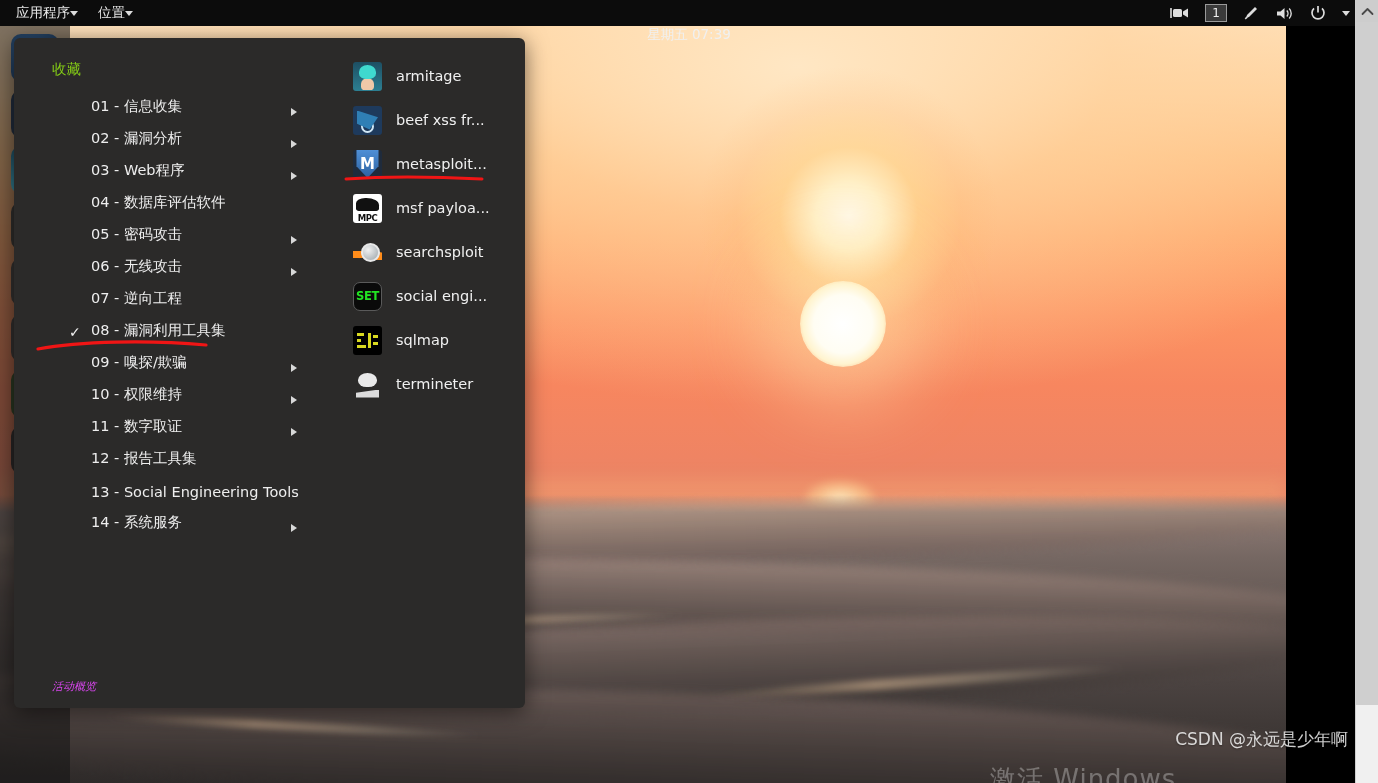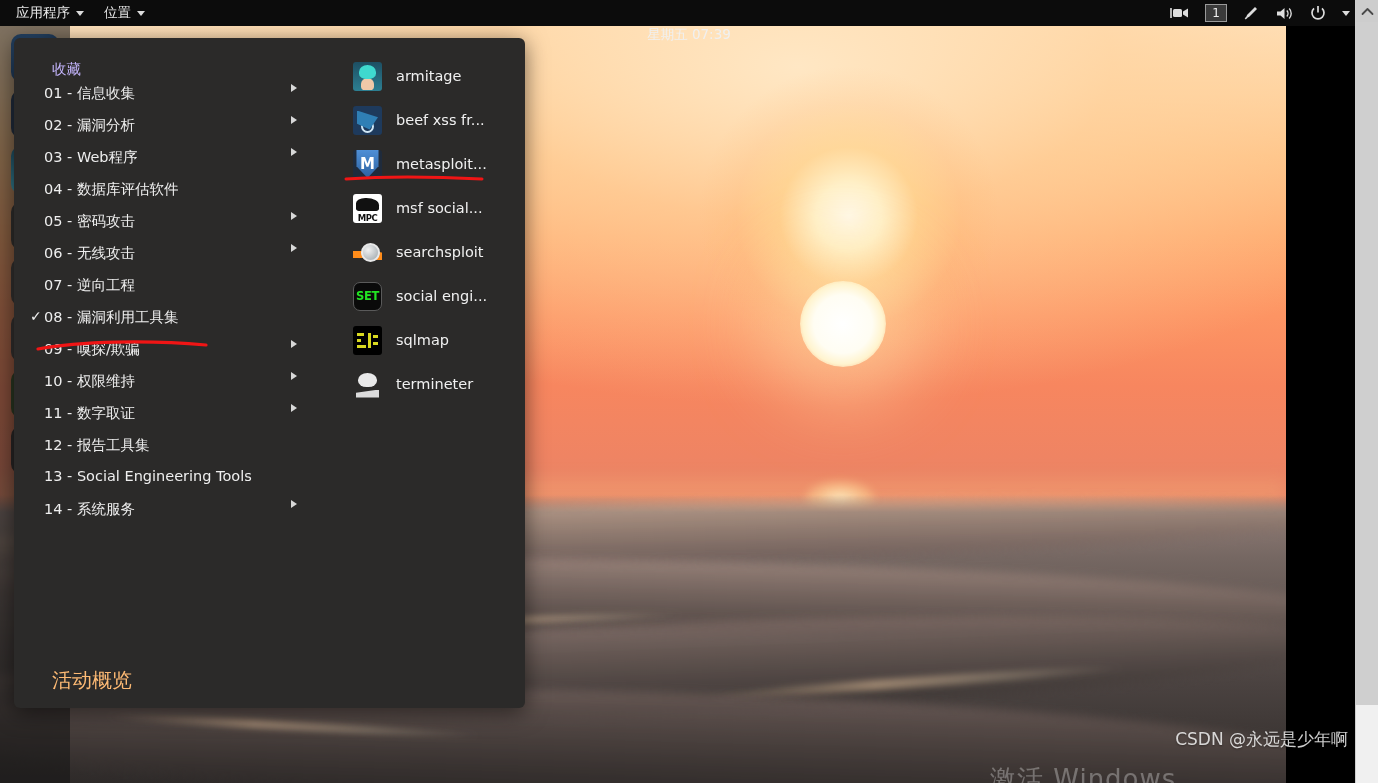--- a/index.html
+++ b/index.html
@@ -115,21 +115,21 @@
   #topbar {
     position: absolute; left: 0; top: 0;
     width: 1378px; height: 26px;
     background: #0c0c0c;
     display: flex; align-items: center;
     color: #e8e8e8;
     font-size: 13.5px;
     z-index: 50;
   }
   .tb-menu {
-    display: flex; align-items: center; gap: 6px;
+    display: flex; align-items: center; 
     padding: 0 10px; height: 14px; cursor: default;
   }
   .tb-menu:first-child { margin-left: 6px; }
   .caret {
     width: 0; height: 0;
     border-left: 4.5px solid transparent;
     border-right: 4.5px solid transparent;
     border-top: 5px solid #dcdcdc;
   }
   #tb-clock {
@@ -168,49 +168,50 @@
     padding-top: 16px;
     position: relative;
   }
   #menu-right {
     flex: 1;
     padding-top: 16px;
     position: relative;
   }
   .cat-row {
     position: relative;
-    display: flex; align-items: flex-start;
+    display: flex; align-items: flex-end;
     height: 32px;
-    padding-left: 30px; padding-right: 14px;
+    padding-left: 38px; padding-right: 14px;
     color: #eeeeee;
     font-size: 14.5px;
     cursor: default;
     white-space: nowrap;
+    margin-left: 39px;
   }
   .cat-row .check {
     position: absolute; left: 16px;
     font-size: 14px; color: #f0f0f0;
   }
   .cat-row .arrow {
     position: absolute; right: 48px;
     width: 0; height: 0;
     border-top: 4.5px solid transparent;
     border-bottom: 4.5px solid transparent;
     border-left: 6px solid #d8d8d8;
   }
   .cat-head {
     height: 30px;
     padding-left: 38px;
     display: flex; align-items: center;
-    color: #c4b5fd; font-size: 14.5px;
+    color: #84cc16; font-size: 14.5px;
   }
   .overview {
     position: absolute;
     left: 38px; bottom: 14px;
-    color: #fdba74; font-size: 20px;
+    color: #d946ef; font-size: 11px; font-style: italic;
   }
 
   .app-row {
     display: flex; align-items: center;
     height: 44px;
     padding-left: 8px;
     gap: 14px;
     color: #f0f0f0;
     font-size: 14.5px;
     cursor: default;
@@ -497,21 +498,21 @@
       <div class="app-row">
         <span class="app-ico ico-beef"></span>
         <span>beef xss fr...</span>
       </div>
       <div class="app-row">
         <span class="app-ico ico-msf"></span>
         <span>metasploit...</span>
       </div>
       <div class="app-row">
         <span class="app-ico ico-mpc"></span>
-        <span>msf social...</span>
+        <span>msf payloa...</span>
       </div>
       <div class="app-row">
         <span class="app-ico ico-search"></span>
         <span>searchsploit</span>
       </div>
       <div class="app-row">
         <span class="app-ico ico-set"></span>
         <span>social engi...</span>
       </div>
       <div class="app-row">

